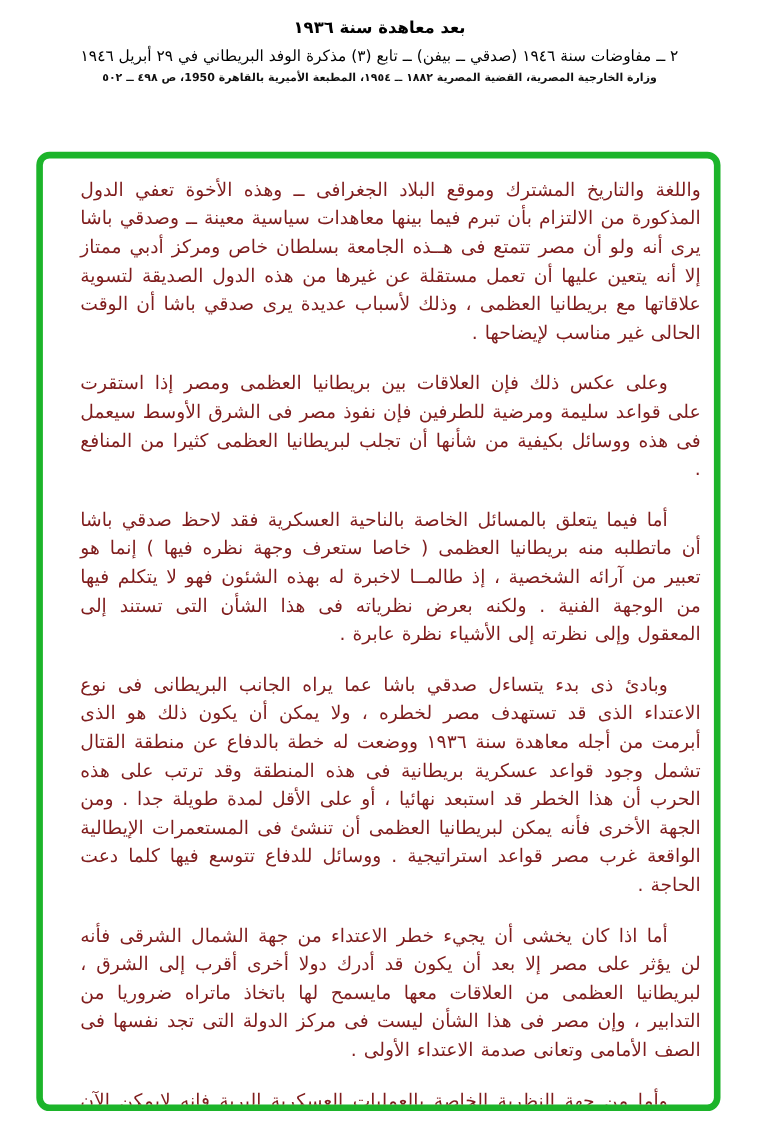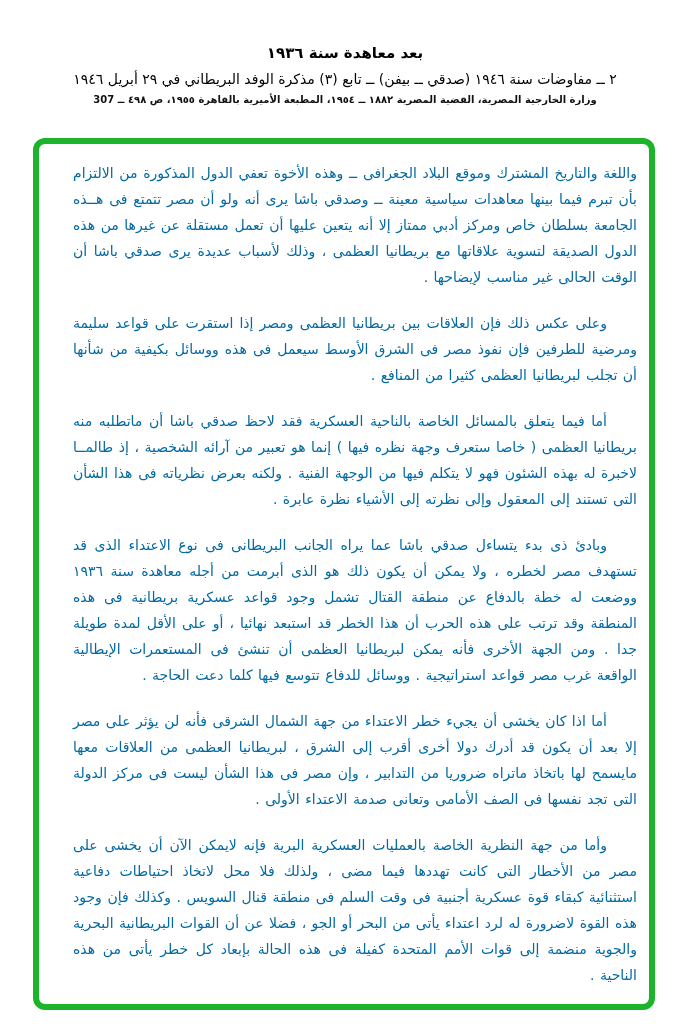--- a/index.html
+++ b/index.html
@@ -11,21 +11,21 @@
     position: relative;
     width: 690px;
     height: 1029px;
     background: #ffffff;
     font-family: "DejaVu Sans", sans-serif;
     color: #000000;
     overflow: hidden;
     direction: rtl;
   }
   .doc-header {
-    padding-top: 44px;
+    padding-top: 16px;
     text-align: center;
     direction: rtl;
   }
   .section-title {
     font-size: 15px;
     font-weight: bold;
     letter-spacing: 0.5px;
     margin-bottom: 9px;
   }
   .doc-heading {
@@ -47,43 +47,43 @@
     height: 872px;
     box-sizing: border-box;
     border: 6px solid #1cb42a;
     border-radius: 12px;
     padding: 16px 12px 10px 34px;
     overflow: hidden;
     direction: rtl;
   }
   .para {
     margin: 0 0 20px 0;
-    font-size: 14px;
+    font-size: 17px;
     line-height: 26px;
     text-align: justify;
     text-indent: 30px;
-    color: #0369a1;
+    color: #7f1d1d;
     word-spacing: 1px;
   }
   .para.first {
     text-indent: 0;
   }
   .para:last-child {
     margin-bottom: 0;
   }
 </style>
 </head>
 <body>
 
 <div class="page">
 
   <header class="doc-header">
     <div class="section-title">بعد معاهدة سنة ١٩٣٦</div>
     <div class="doc-heading">٢ ــ مفاوضات سنة ١٩٤٦ (صدقي ــ بيفن) ــ تابع (٣) مذكرة الوفد البريطاني في ٢٩ أبريل ١٩٤٦</div>
-    <div class="source-citation">وزارة الخارجية المصرية، القضية المصرية ١٨٨٢ ــ ١٩٥٤، المطبعة الأميرية بالقاهرة ١٩٥٥، ص ٤٩٨ ــ 307</div>
+    <div class="source-citation">وزارة الخارجية المصرية، القضية المصرية ١٨٨٢ ــ ١٩٥٤، المطبعة الأميرية بالقاهرة 1950، ص ٤٩٨ ــ ٥٠٢</div>
   </header>
 
   <section class="highlight-box" style="border-color:#1cb42a">
     <p class="para first">واللغة والتاريخ المشترك وموقع البلاد الجغرافى ــ وهذه الأخوة تعفي الدول المذكورة من الالتزام بأن تبرم فيما بينها معاهدات سياسية معينة ــ وصدقي باشا يرى أنه ولو أن مصر تتمتع فى هــذه الجامعة بسلطان خاص ومركز أدبي ممتاز إلا أنه يتعين عليها أن تعمل مستقلة عن غيرها من هذه الدول الصديقة لتسوية علاقاتها مع بريطانيا العظمى ، وذلك لأسباب عديدة يرى صدقي باشا أن الوقت الحالى غير مناسب لإيضاحها .</p>
     <p class="para">وعلى عكس ذلك فإن العلاقات بين بريطانيا العظمى ومصر إذا استقرت على قواعد سليمة ومرضية للطرفين فإن نفوذ مصر فى الشرق الأوسط سيعمل فى هذه ووسائل بكيفية من شأنها أن تجلب لبريطانيا العظمى كثيرا من المنافع .</p>
     <p class="para">أما فيما يتعلق بالمسائل الخاصة بالناحية العسكرية فقد لاحظ صدقي باشا أن ماتطلبه منه بريطانيا العظمى ( خاصا ستعرف وجهة نظره فيها ) إنما هو تعبير من آرائه الشخصية ، إذ طالمــا لاخبرة له بهذه الشئون فهو لا يتكلم فيها من الوجهة الفنية . ولكنه بعرض نظرياته فى هذا الشأن التى تستند إلى المعقول وإلى نظرته إلى الأشياء نظرة عابرة .</p>
     <p class="para">وبادئ ذى بدء يتساءل صدقي باشا عما يراه الجانب البريطانى فى نوع الاعتداء الذى قد تستهدف مصر لخطره ، ولا يمكن أن يكون ذلك هو الذى أبرمت من أجله معاهدة سنة ١٩٣٦ ووضعت له خطة بالدفاع عن منطقة القتال تشمل وجود قواعد عسكرية بريطانية فى هذه المنطقة وقد ترتب على هذه الحرب أن هذا الخطر قد استبعد نهائيا ، أو على الأقل لمدة طويلة جدا . ومن الجهة الأخرى فأنه يمكن لبريطانيا العظمى أن تنشئ فى المستعمرات الإيطالية الواقعة غرب مصر قواعد استراتيجية . ووسائل للدفاع تتوسع فيها كلما دعت الحاجة .</p>
     <p class="para">أما اذا كان يخشى أن يجيء خطر الاعتداء من جهة الشمال الشرقى فأنه لن يؤثر على مصر إلا بعد أن يكون قد أدرك دولا أخرى أقرب إلى الشرق ، لبريطانيا العظمى من العلاقات معها مايسمح لها باتخاذ ماتراه ضروريا من التدابير ، وإن مصر فى هذا الشأن ليست فى مركز الدولة التى تجد نفسها فى الصف الأمامى وتعانى صدمة الاعتداء الأولى .</p>
     <p class="para">وأما من جهة النظرية الخاصة بالعمليات العسكرية البرية فإنه لايمكن الآن أن يخشى على مصر من الأخطار التى كانت تهددها فيما مضى ، ولذلك فلا محل لاتخاذ احتياطات دفاعية استثنائية كبقاء قوة عسكرية أجنبية فى وقت السلم فى منطقة قنال السويس . وكذلك فإن وجود هذه القوة لاضرورة له لرد اعتداء يأتى من البحر أو الجو ، فضلا عن أن القوات البريطانية البحرية والجوية منضمة إلى قوات الأمم المتحدة كفيلة فى هذه الحالة بإبعاد كل خطر يأتى من هذه الناحية .</p>
   </section>

